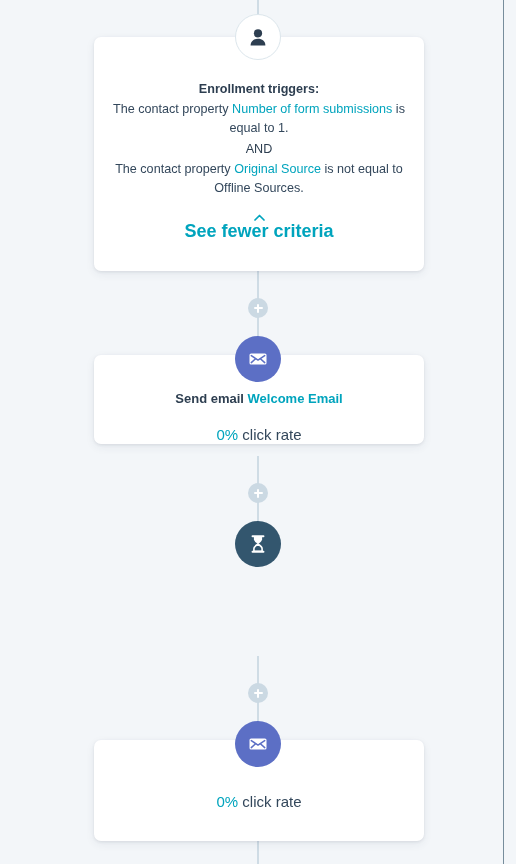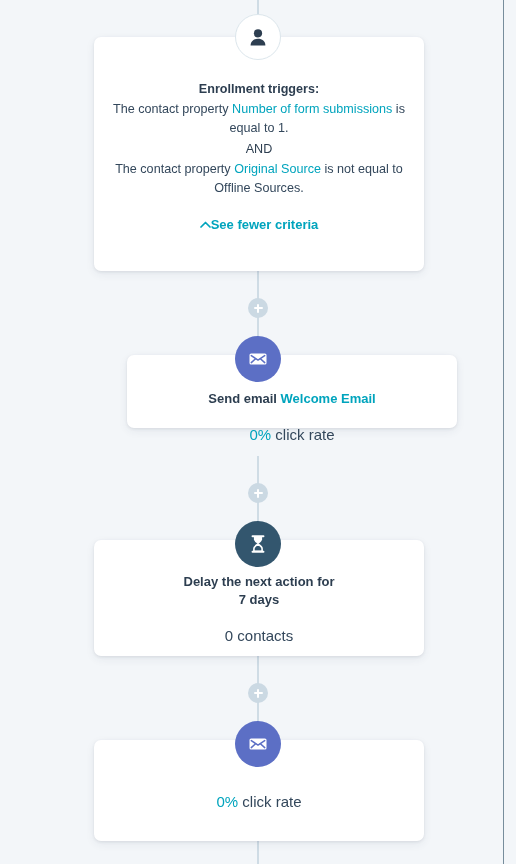--- a/index.html
+++ b/index.html
@@ -125,22 +125,23 @@
   }
   .crit-line { line-height: 19px; }
 
   .see-criteria {
     margin-top: 16px;
     display: flex;
     align-items: center;
     justify-content: center;
     color: #00a4bd;
     font-weight: bold;
-    font-size: 13px;
+    font-size: 18px;
     cursor: pointer;
+    flex-direction: column;
   }
 
   .action-title {
     font-weight: bold;
     color: #2d3e50;
     font-size: 13px;
     line-height: 18px;
     text-align: center;
   }
   .action-sub {
@@ -192,43 +193,36 @@
       </div>
     </div>
   </div>
   <div class="node-icon contact" style="top:14px;">
     <svg width="20" height="20" viewBox="0 0 20 20">
       <circle cx="10" cy="6.3" r="4.1" fill="#2d3e50"></circle>
       <path d="M2.6 18.4c0-4.1 3.3-6.6 7.4-6.6s7.4 2.5 7.4 6.6z" fill="#2d3e50"></path>
     </svg>
   </div>
 
-  <div class="card" style="top:355px;height:73px;padding:35px 28px 18px;margin-left:33px;">
+  <div class="card" style="top:355px;height:89px;padding:35px 28px 18px;">
     <div class="action-title">
       <span>Send email </span><span class="lnk-strong">Welcome Email</span>
     </div>
     <div class="action-sub">
       <span class="lnk">0%</span><span> click rate</span>
     </div>
   </div>
   <div class="node-icon email" style="top:336px;">
     <svg width="22" height="22" viewBox="0 0 22 22">
       <rect x="2.5" y="5.5" width="17" height="11" rx="1.6" fill="#ffffff"></rect>
       <path d="M4.3 7.6 L11 12.1 L17.7 7.6" stroke="#5c6fc5" stroke-width="1.5" fill="none" stroke-linecap="round" stroke-linejoin="round"></path>
       <path d="M4.3 14.6 L8.6 10.7 M17.7 14.6 L13.4 10.7" stroke="#5c6fc5" stroke-width="1.5" fill="none" stroke-linecap="round"></path>
     </svg>
   </div>
 
-  <div class="card" style="top:540px;height:116px;padding:33px 22px 18px;">
-    <div class="action-title">
-      <div>Delay the next action for</div>
-      <div>7 days</div>
-    </div>
-    <div class="action-sub">0 contacts</div>
-  </div>
   <div class="node-icon delay" style="top:521px;">
     <svg width="22" height="22" viewBox="0 0 22 22">
       <path d="M5.5 3.3h11M5.5 18.7h11" stroke="#ffffff" stroke-width="1.9" stroke-linecap="round"></path>
       <path d="M6.9 3.8 L6.9 6.3 Q6.9 8.4 11 11 Q15.1 8.4 15.1 6.3 L15.1 3.8 Z" fill="#ffffff"></path>
       <path d="M6.9 18.2 L6.9 15.7 Q6.9 13.6 11 11 Q15.1 13.6 15.1 15.7 L15.1 18.2 Z" fill="none" stroke="#ffffff" stroke-width="1.6" stroke-linejoin="round"></path>
     </svg>
   </div>
 
   <div class="card" style="top:740px;height:101px;padding:35px 16px 18px;">
     <div class="action-sub">

